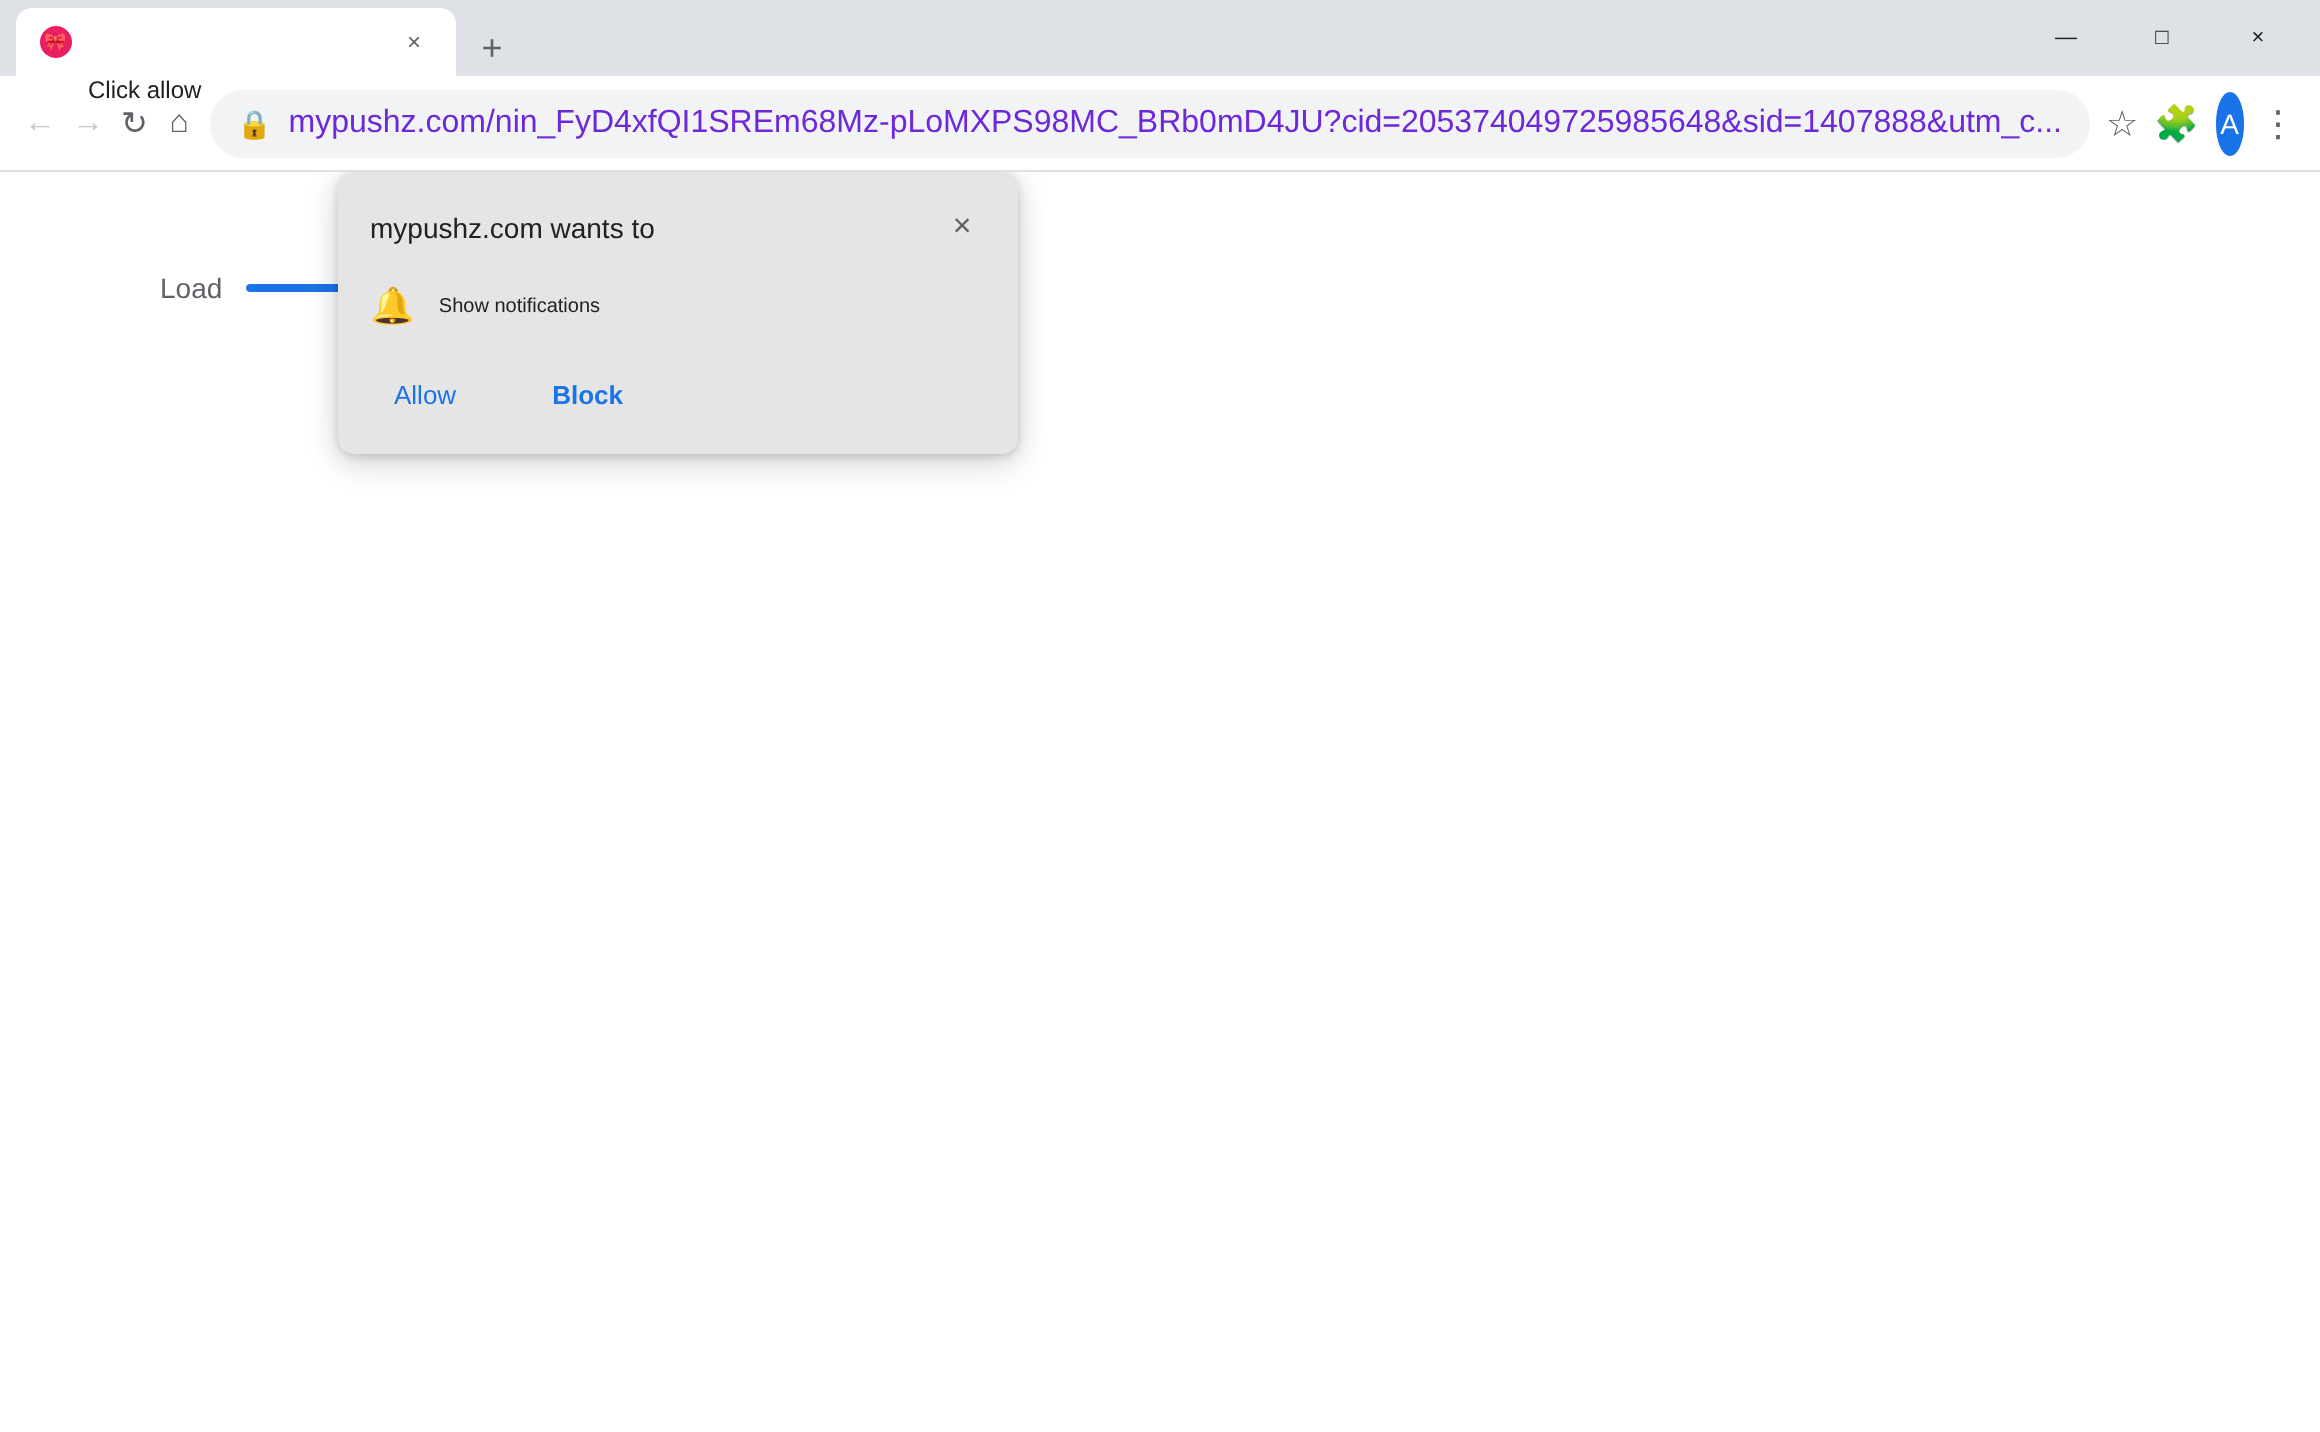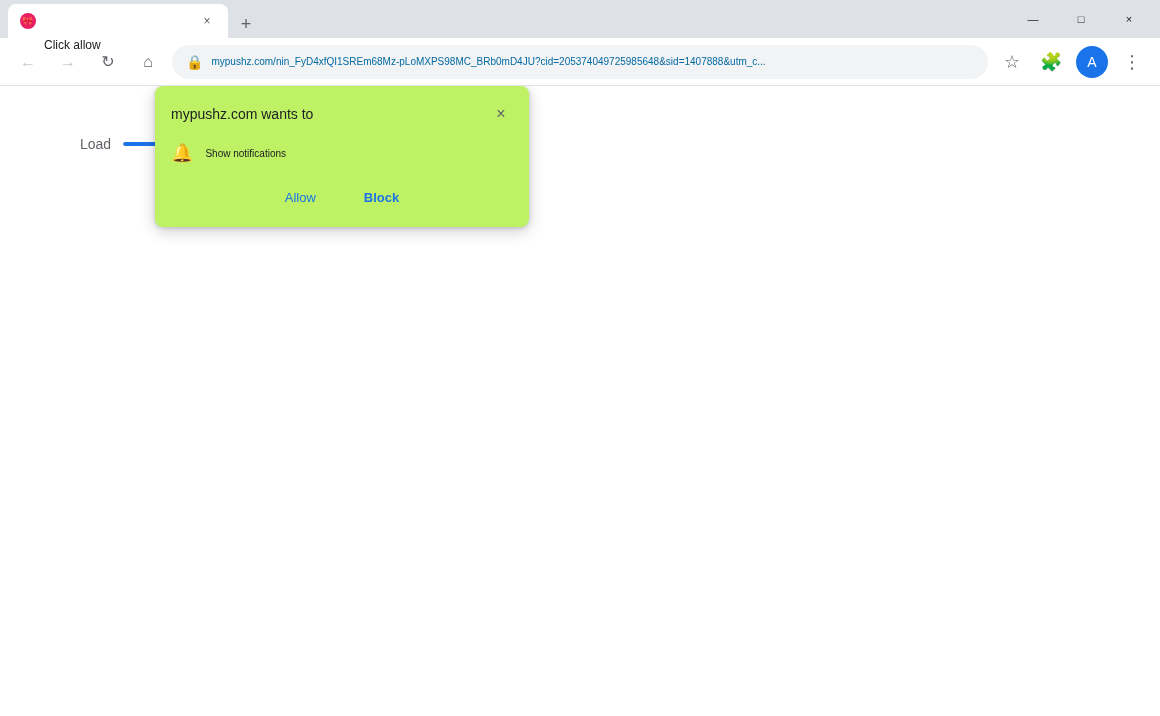--- a/index.html
+++ b/index.html
@@ -131,22 +131,22 @@
       display: flex;
       align-items: center;
       padding: 0 14px;
       gap: 8px;
     }
     .lock-icon {
       color: #5f6368;
       font-size: 14px;
     }
     .address-text {
-      font-size: 10px;
-      color: #0369a1;
+      font-size: 16px;
+      color: #6d28d9;
       flex: 1;
       white-space: nowrap;
       overflow: hidden;
       text-overflow: ellipsis;
     }
     .star-icon, .puzzle-icon, .profile-icon, .menu-icon {
       width: 32px;
       height: 32px;
       display: flex;
       align-items: center;
@@ -212,23 +212,23 @@
       white-space: nowrap;
       pointer-events: none;
       user-select: none;
       letter-spacing: -2px;
     }
 
     
     .notification-popup {
       position: absolute;
       top: 0;
-      left: 155px;
-      width: 374px;
-      background: #bef264;
+      left: 169px;
+      width: 340px;
+      background: #e5e5e5;
       border-radius: 8px;
       box-shadow: 0 4px 16px rgba(0,0,0,0.2), 0 1px 4px rgba(0,0,0,0.15);
       padding: 0;
       z-index: 100;
     }
     .popup-header {
       display: flex;
       justify-content: space-between;
       align-items: center;
       padding: 16px 16px 8px 16px;
@@ -258,21 +258,21 @@
     .bell-icon {
       font-size: 18px;
       color: #5f6368;
     }
     .permission-label {
       font-size: 10px;
       color: #202124;
     }
     .popup-actions {
       display: flex;
-      justify-content: center;
+      justify-content: flex-start;
       gap: 24px;
       padding: 12px 16px 16px 16px;
     }
     .btn-allow {
       background: none;
       border: none;
       color: #1a73e8;
       font-size: 13px;
       font-weight: 500;
       cursor: pointer;

